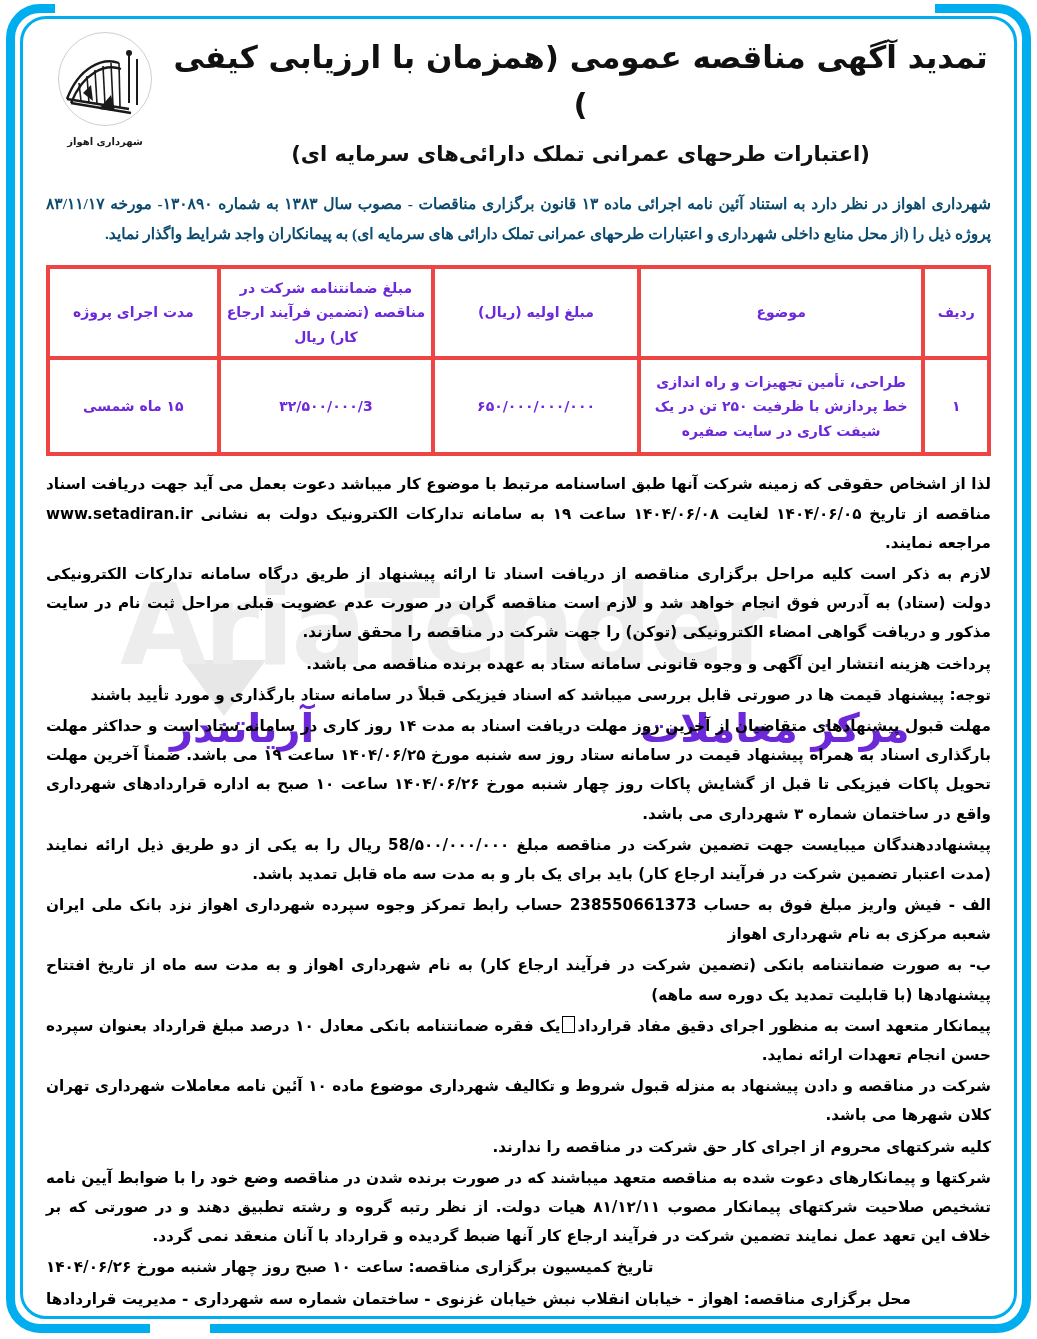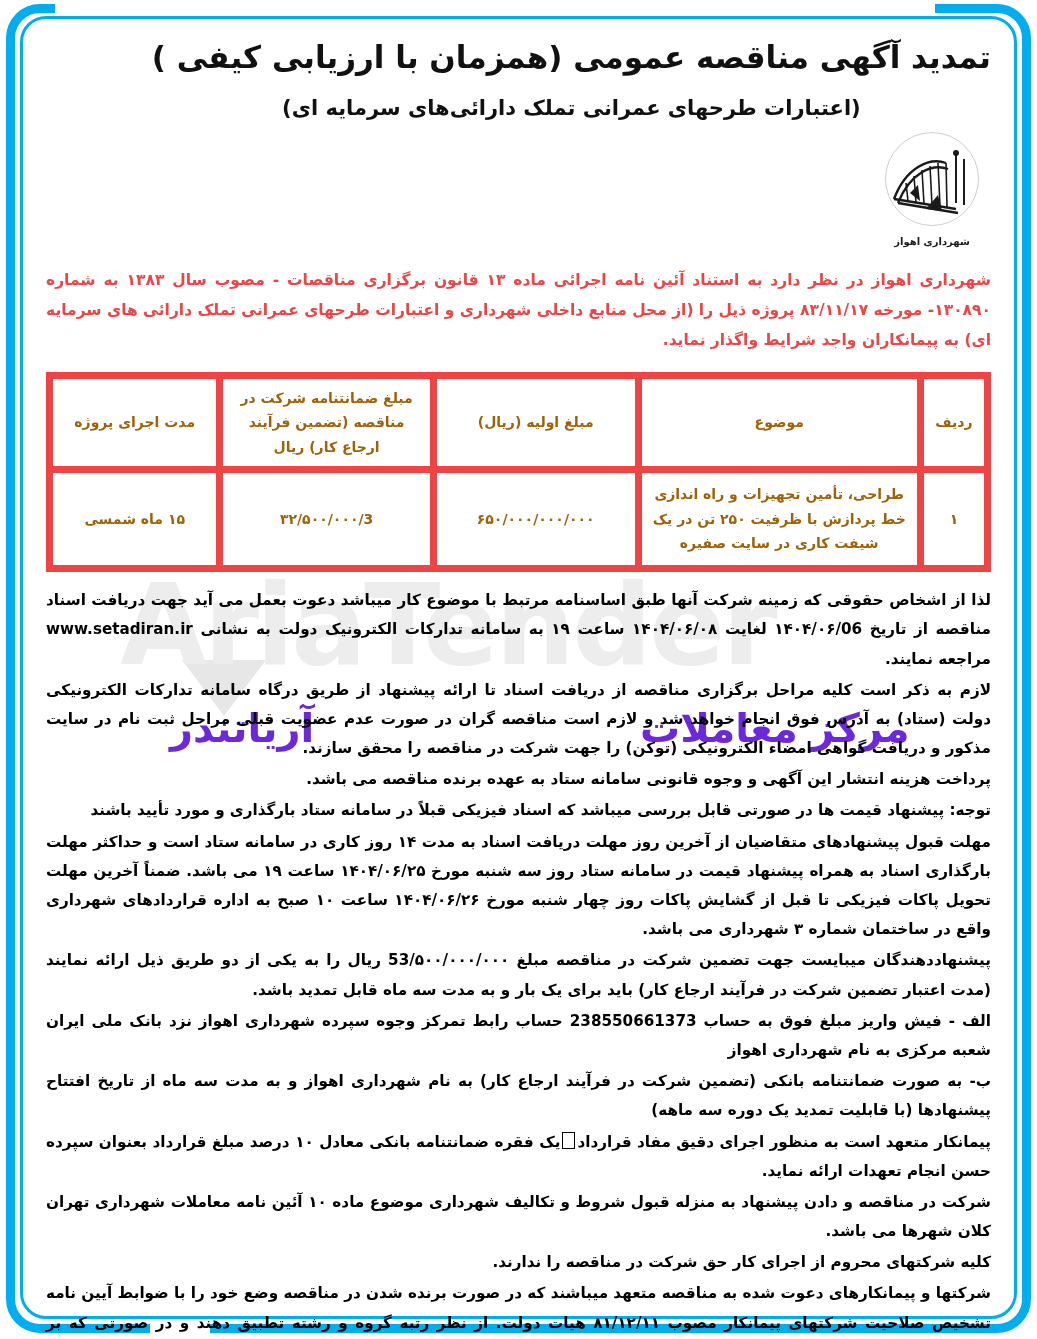--- a/index.html
+++ b/index.html
@@ -107,21 +107,21 @@
   .content {
     position: relative;
     z-index: 2;
     padding: 26px 46px 0 46px;
     box-sizing: border-box;
   }
 
   
   .header {
     display: flex;
-    flex-direction: column;
+    flex-direction: row;
     align-items: flex-start;
     justify-content: flex-start;
     gap: 6px;
     padding-top: 4px;
   }
   .header-titles {
     flex: 1;
     text-align: center;
     padding-top: 4px;
   }
@@ -160,40 +160,41 @@
     margin-top: 10px;
     font-weight: bold;
   }
 
   
   .intro {
     margin-top: 18px;
     font-size: 15.5px;
     line-height: 1.95;
     text-align: justify;
-    color: #ef4444;
+    color: #0c4a6e;
     font-weight: 600;
+    font-family: Liberation Serif, serif;
   }
 
   
   table.tender {
     width: 100%;
     border-collapse: collapse;
     margin-top: 16px;
     table-layout: fixed;
   }
   table.tender th,
   table.tender td {
-    border: 7px solid #ef4444;
+    border: 4px solid #ef4444;
     text-align: center;
     vertical-align: middle;
     font-size: 14px;
     padding: 7px 5px;
     line-height: 1.75;
-    color: #a16207;
+    color: #6d28d9;
     font-weight: 600;
   }
   table.tender th {
     font-weight: bold;
     height: 56px;
   }
   table.tender td {
     height: 78px;
   }
   .col-radif  { width: 6%; }
@@ -304,32 +305,32 @@
           <td>طراحی، تأمین تجهیزات و راه اندازی خط پردازش با ظرفیت ۲۵۰ تن در یک شیفت کاری در سایت صفیره</td>
           <td>۶۵۰/۰۰۰/۰۰۰/۰۰۰</td>
           <td>۳۲/۵۰۰/۰۰۰/3</td>
           <td>۱۵ ماه شمسی</td>
         </tr>
       </tbody>
     </table>
 
     <div class="body-text">
 
-      <p><span>لذا از اشخاص حقوقی که زمینه شرکت آنها طبق اساسنامه مرتبط با موضوع کار میباشد دعوت بعمل می آید جهت دریافت اسناد مناقصه از تاریخ ۱۴۰۴/۰۶/06 لغایت ۱۴۰۴/۰۶/۰۸ ساعت ۱۹ به سامانه تدارکات الکترونیک دولت به نشانی </span><span class="url">www.setadiran.ir</span><span> مراجعه نمایند.</span></p>
+      <p><span>لذا از اشخاص حقوقی که زمینه شرکت آنها طبق اساسنامه مرتبط با موضوع کار میباشد دعوت بعمل می آید جهت دریافت اسناد مناقصه از تاریخ ۱۴۰۴/۰۶/۰۵ لغایت ۱۴۰۴/۰۶/۰۸ ساعت ۱۹ به سامانه تدارکات الکترونیک دولت به نشانی </span><span class="url">www.setadiran.ir</span><span> مراجعه نمایند.</span></p>
 
       <p>لازم به ذکر است کلیه مراحل برگزاری مناقصه از دریافت اسناد تا ارائه پیشنهاد از طریق درگاه سامانه تدارکات الکترونیکی دولت (ستاد) به آدرس فوق انجام خواهد شد و لازم است مناقصه گران در صورت عدم عضویت قبلی مراحل ثبت نام در سایت مذکور و دریافت گواهی امضاء الکترونیکی (توکن) را جهت شرکت در مناقصه را محقق سازند.</p>
 
       <p>پرداخت هزینه انتشار این آگهی و وجوه قانونی سامانه ستاد به عهده برنده مناقصه می باشد.</p>
 
       <p>توجه: پیشنهاد قیمت ها در صورتی قابل بررسی میباشد که اسناد فیزیکی قبلاً در سامانه ستاد بارگذاری و مورد تأیید باشند</p>
 
       <p>مهلت قبول پیشنهادهای متقاضیان از آخرین روز مهلت دریافت اسناد به مدت ۱۴ روز کاری در سامانه ستاد است و حداکثر مهلت بارگذاری اسناد به همراه پیشنهاد قیمت در سامانه ستاد روز سه شنبه مورخ ۱۴۰۴/۰۶/۲۵ ساعت ۱۹ می باشد. ضمناً آخرین مهلت تحویل پاکات فیزیکی تا قبل از گشایش پاکات روز چهار شنبه مورخ ۱۴۰۴/۰۶/۲۶ ساعت ۱۰ صبح به اداره قراردادهای شهرداری واقع در ساختمان شماره ۳ شهرداری می باشد.</p>
 
 
-      <p>پیشنهاددهندگان میبایست جهت تضمین شرکت در مناقصه مبلغ 53/۵۰۰/۰۰۰/۰۰۰ ریال را به یکی از دو طریق ذیل ارائه نمایند (مدت اعتبار تضمین شرکت در فرآیند ارجاع کار) باید برای یک بار و به مدت سه ماه قابل تمدید باشد.</p>
+      <p>پیشنهاددهندگان میبایست جهت تضمین شرکت در مناقصه مبلغ 58/۵۰۰/۰۰۰/۰۰۰ ریال را به یکی از دو طریق ذیل ارائه نمایند (مدت اعتبار تضمین شرکت در فرآیند ارجاع کار) باید برای یک بار و به مدت سه ماه قابل تمدید باشد.</p>
 
       <p>الف - فیش واریز مبلغ فوق به حساب 238550661373 حساب رابط تمرکز وجوه سپرده شهرداری اهواز نزد بانک ملی ایران شعبه مرکزی به نام شهرداری اهواز</p>
 
       <p>ب- به صورت ضمانتنامه بانکی (تضمین شرکت در فرآیند ارجاع کار) به نام شهرداری اهواز و به مدت سه ماه از تاریخ افتتاح پیشنهادها (با قابلیت تمدید یک دوره سه ماهه)</p>
 
       <p><span>پیمانکار متعهد است به منظور اجرای دقیق مفاد قرارداد</span><span class="tofu"></span><span>یک فقره ضمانتنامه بانکی معادل ۱۰ درصد مبلغ قرارداد بعنوان سپرده حسن انجام تعهدات ارائه نماید.</span></p>
 
       <p>شرکت در مناقصه و دادن پیشنهاد به منزله قبول شروط و تکالیف شهرداری موضوع ماده ۱۰ آئین نامه معاملات شهرداری تهران کلان شهرها می باشد.</p>
 
       <p>کلیه شرکتهای محروم از اجرای کار حق شرکت در مناقصه را ندارند.</p>

